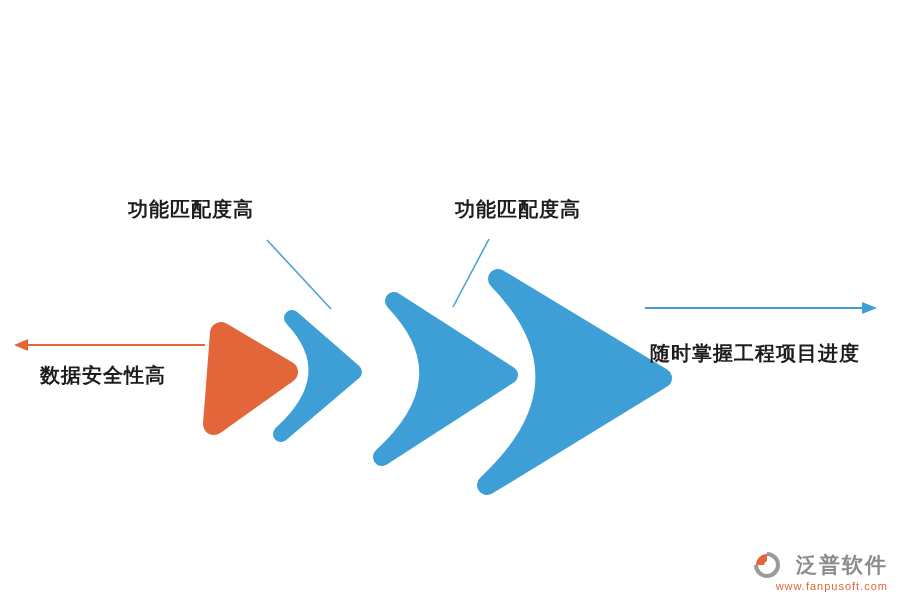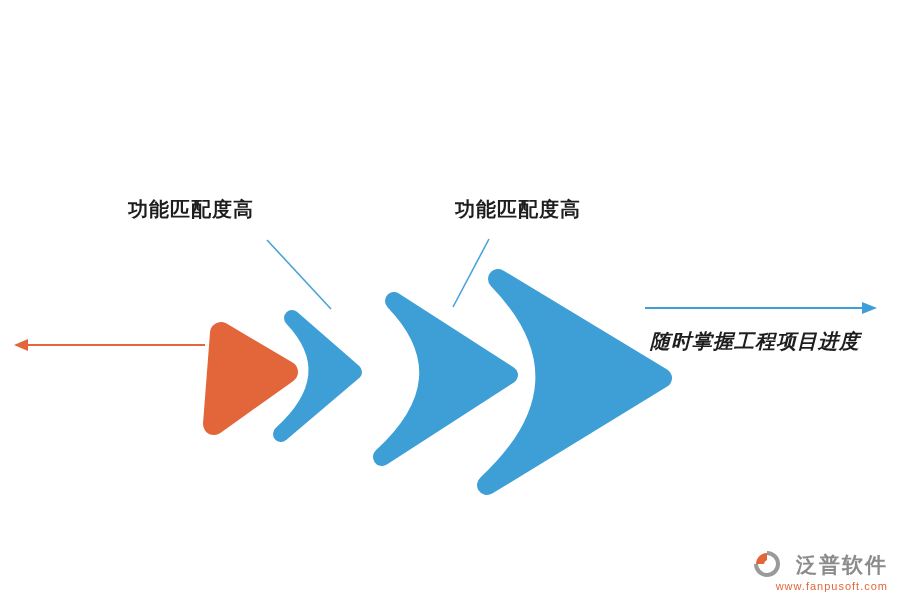--- a/index.html
+++ b/index.html
@@ -24,30 +24,31 @@
     position: absolute;
     font-size: 20px;
     font-weight: bold;
     color: #1d1d1d;
     white-space: nowrap;
     letter-spacing: 1px;
   }
   .label-feature    { left: 128px; top: 196px; }
   .label-visual     { left: 455px; top: 196px; }
   .label-security   { left: 40px;  top: 362px; }
-  .label-progress   { left: 650px; top: 328px; font-style: italic; }
+  .label-progress   { left: 650px; top: 340px; }
 
   .logo {
     position: absolute;
     right: 12px;
     bottom: 8px;
     text-align: right;
   }
   .logo-row {
     display: flex;
+    align-items: center;
     justify-content: flex-end;
     gap: 16px;
   }
   .logo-name {
     font-size: 21px;
     font-weight: bold;
     color: #8b8b8b;
     letter-spacing: 2px;
   }
   .logo-url {
@@ -85,20 +86,21 @@
 
     <path d="M 394 301 L 509 375 L 382 457 Q 468 378 394 301 Z" fill="#3e9fd6" stroke="#3e9fd6" stroke-width="18" stroke-linejoin="round" stroke-linecap="round"></path>
 
     <path d="M 498 279 L 662 378 L 487 485 Q 598 382 498 279 Z" fill="#3e9fd6" stroke="#3e9fd6" stroke-width="20" stroke-linejoin="round" stroke-linecap="round"></path>
   </svg>
 
   <div class="label label-feature">功能匹配度高</div>
 
   <div class="label label-visual">功能匹配度高</div>
 
+  <div class="label label-security">数据安全性高</div>
 
   <div class="label label-progress">随时掌握工程项目进度</div>
 
   <div class="logo">
     <div class="logo-row">
       <svg width="26" height="26" viewBox="0 0 26 26">
         <path d="M 13 2 A 11 11 0 0 0 2 13 L 10 13 A 5 5 0 0 1 13 9 Z" fill="#e2663a"></path>
         <path d="M 13 2 A 11 11 0 1 1 2 13" fill="none" stroke="#9a9a9a" stroke-width="4"></path>
       </svg>
       <span class="logo-name">泛普软件</span>

